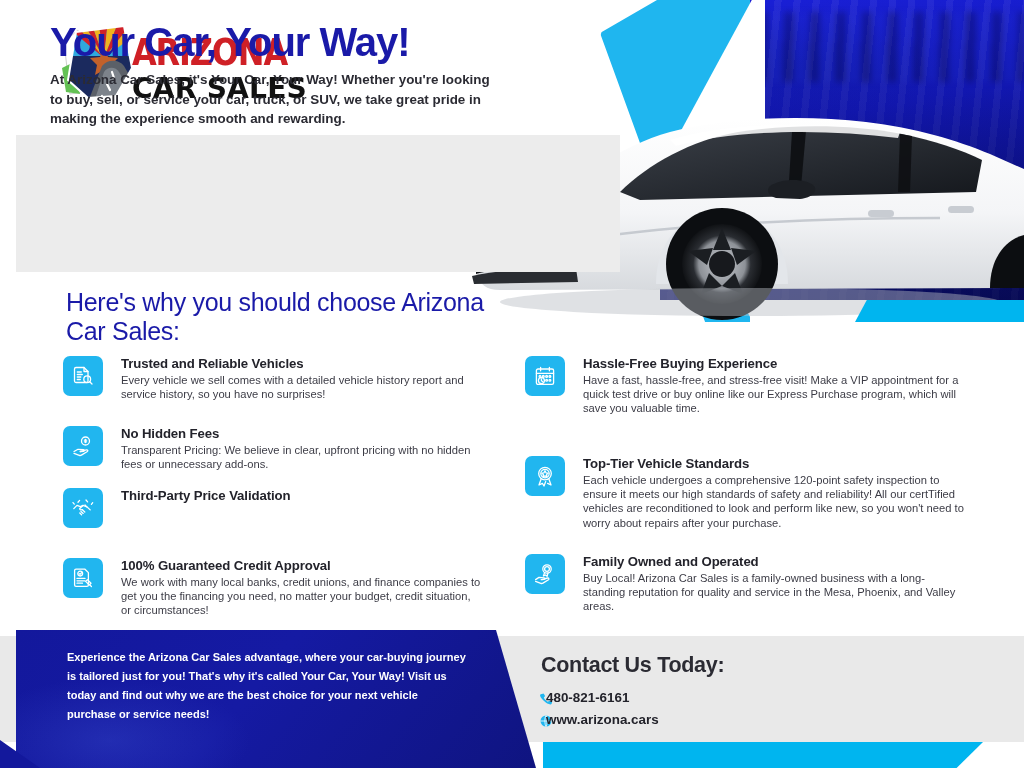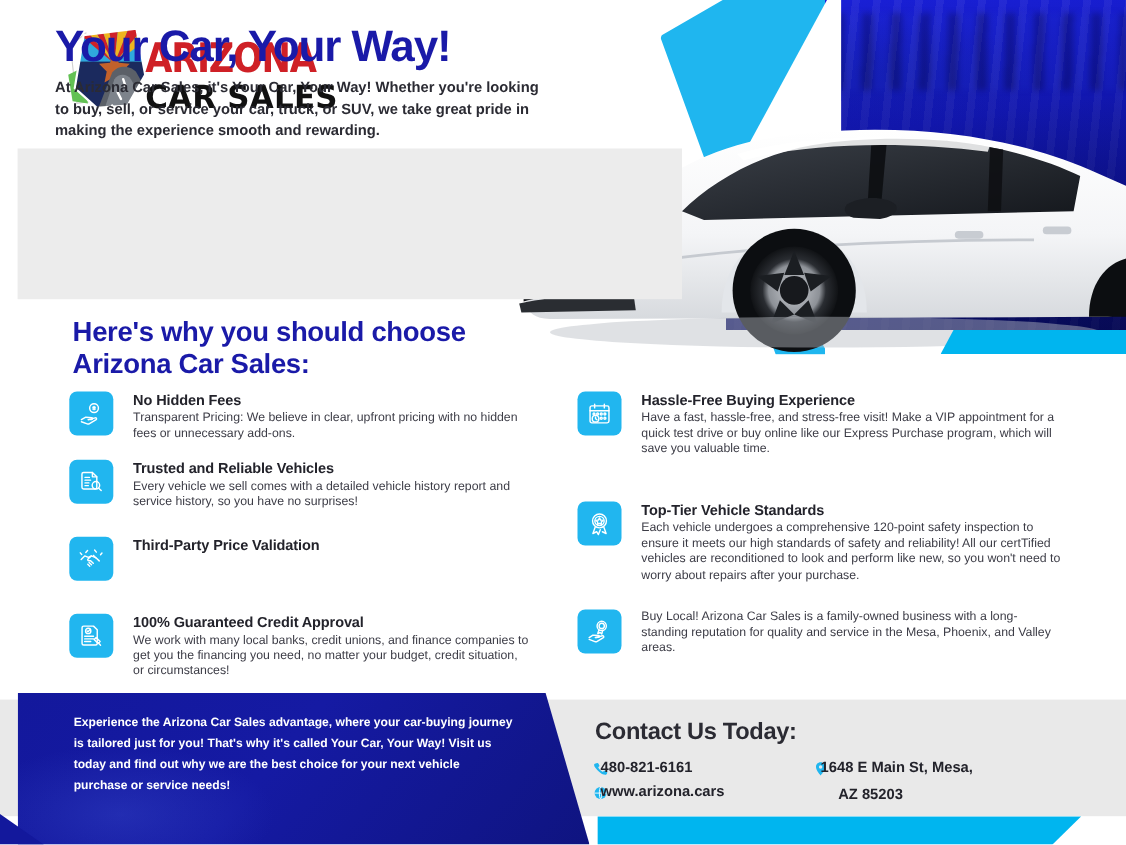--- a/index.html
+++ b/index.html
@@ -84,21 +84,21 @@
     letter-spacing: -1px; white-space: nowrap;
   }
   .intro-body {
     position: absolute; left: 50px; top: 70px; width: 456px;
     font-size: 13.4px; font-weight: 700; color: #2b2b33; line-height: 19.5px;
   }
 
   
   .section-heading {
     position: absolute; left: 66px; top: 288px; width: 430px;
-    font-size: 25px; font-weight: 700; color: #1a1aa8;
+    font-size: 25px; font-weight: 400; color: #1a1aa8;
     line-height: 29px; letter-spacing: -0.3px;
   }
 
   
   .col-left  { position: absolute; left: 63px;  top: 356px; width: 420px; }
   .col-right { position: absolute; left: 525px; top: 356px; width: 440px; }
 
   .feature { position: relative; display: block; }
   .feature-icon {
     position: absolute; left: 0; top: 0; width: 40px; height: 40px;
@@ -288,48 +288,48 @@
   </div>
 
   <div class="intro-band"></div>
   <div class="intro-title">Your Car, Your Way!</div>
   <div class="intro-body">At Arizona Car Sales, it's Your Car, Your Way! Whether you're looking to buy, sell, or service your car, truck, or SUV, we take great pride in making the experience smooth and rewarding.</div>
 
   <div class="section-heading">Here's why you should choose Arizona Car Sales:</div>
 
   <div class="col-left">
 
-    <div class="feature" style="height:62px">
-      <div class="feature-icon">
-        <svg width="24" height="24" viewBox="0 0 24 24" fill="none" stroke="#ffffff" stroke-width="1.3" stroke-linecap="round" stroke-linejoin="round">
-          <circle cx="14.5" cy="7" r="4"></circle>
-            <path d="M14.5 5.4v3.2M13.4 6.2h2.2M13.4 7.8h2.2"></path>
-          <path d="M3 17.5l4-2.2 5.5.4c1 .1 1 1.5 0 1.6l-3.2.2"></path>
-          <path d="M9.3 17.5l6.2-1.6c1.1-.3 1.8 1 .9 1.6l-6 3.6c-.7.4-1.4.5-2.1.2L3 19.4"></path>
-        </svg>
-      </div>
-      <div class="feature-text">
-        <div class="feature-title">No Hidden Fees</div>
-        <div class="feature-desc">Transparent Pricing: We believe in clear, upfront pricing with no hidden fees or unnecessary add-ons.</div>
-      </div>
-    </div>
-
     <div class="feature" style="height:70px">
       <div class="feature-icon">
         <svg width="24" height="24" viewBox="0 0 24 24" fill="none" stroke="#ffffff" stroke-width="1.3" stroke-linecap="round" stroke-linejoin="round">
           <path d="M5 3.5h8l4 4v9.5a1.5 1.5 0 0 1-1.5 1.5H5a1.5 1.5 0 0 1-1.5-1.5v-12A1.5 1.5 0 0 1 5 3.5Z"></path>
           <path d="M13 3.5v4h4"></path>
           <path d="M6.3 8h4M6.3 10.5h5M6.3 13h3.5M6.3 15.5h3"></path>
           <circle cx="16.2" cy="15.2" r="3.4"></circle>
           <path d="M18.7 17.8 21 20"></path>
         </svg>
       </div>
       <div class="feature-text">
         <div class="feature-title">Trusted and Reliable Vehicles</div>
         <div class="feature-desc">Every vehicle we sell comes with a detailed vehicle history report and service history, so you have no surprises!</div>
+      </div>
+    </div>
+
+    <div class="feature" style="height:62px">
+      <div class="feature-icon">
+        <svg width="24" height="24" viewBox="0 0 24 24" fill="none" stroke="#ffffff" stroke-width="1.3" stroke-linecap="round" stroke-linejoin="round">
+          <circle cx="14.5" cy="7" r="4"></circle>
+            <path d="M14.5 5.4v3.2M13.4 6.2h2.2M13.4 7.8h2.2"></path>
+          <path d="M3 17.5l4-2.2 5.5.4c1 .1 1 1.5 0 1.6l-3.2.2"></path>
+          <path d="M9.3 17.5l6.2-1.6c1.1-.3 1.8 1 .9 1.6l-6 3.6c-.7.4-1.4.5-2.1.2L3 19.4"></path>
+        </svg>
+      </div>
+      <div class="feature-text">
+        <div class="feature-title">No Hidden Fees</div>
+        <div class="feature-desc">Transparent Pricing: We believe in clear, upfront pricing with no hidden fees or unnecessary add-ons.</div>
       </div>
     </div>
 
     <div class="feature" style="height:70px">
       <div class="feature-icon">
         <svg width="24" height="24" viewBox="0 0 24 24" fill="none" stroke="#ffffff" stroke-width="1.3" stroke-linecap="round" stroke-linejoin="round">
           <path d="M2.8 12.6 6 9.4l3.4 1.3 2.6-1.3 4 1.5 3.2 3"></path>
           <path d="M12 9.4 9 12.2c-.6.6-.1 1.6.8 1.6l1.4-.1"></path>
           <path d="m11.4 13.8 2.4 2.2M10 15.4l2.2 2M8.8 17l1.8 1.7"></path>
           <path d="M16 11.1 14 8.9M7 6.2 8.6 4.4M16.6 5.9 15 4M20.4 8.3l1.3-1.6M3.3 8.1 2 6.6"></path>
@@ -403,20 +403,21 @@
       <div class="feature-icon">
         <svg width="24" height="24" viewBox="0 0 24 24" fill="none" stroke="#ffffff" stroke-width="1.3" stroke-linecap="round" stroke-linejoin="round">
           <circle cx="14" cy="7" r="4.2"></circle>
           <circle cx="14" cy="7" r="2.4"></circle>
           <path d="M11.6 10.6 10.4 14l2.2-1 1.5 1.3.9-3.4"></path>
           <path d="M2.6 17.6 6 15.4l5.2.4c1 .1 1 1.5 0 1.6l-3 .2"></path>
           <path d="M8.8 17.6 14.6 16c1.1-.3 1.8 1 .9 1.7l-5.6 3.4c-.7.4-1.4.5-2.1.2l-5.2-2"></path>
         </svg>
       </div>
       <div class="feature-text">
+        <div class="feature-title">Family Owned and Operated</div>
         <div class="feature-desc">Buy Local! Arizona Car Sales is a family-owned business with a long-standing reputation for quality and service in the Mesa, Phoenix, and Valley areas.</div>
       </div>
     </div>
 
   </div>
 
   <div class="footer-white-base"></div>
   <div class="footer-gray"></div>
   <div class="footer-blue"></div>
   <div class="footer-blue-text">Experience the Arizona Car Sales advantage, where your car-buying journey is tailored just for you!  That's why it's called Your Car, Your Way! Visit us today and find out why we are the best choice for your next vehicle purchase or service needs!</div>
@@ -435,30 +436,18 @@
     <div class="contact-row">
       <span class="contact-ico">
         <svg width="14" height="14" viewBox="0 0 24 24" fill="none" stroke="#21b6ef" stroke-width="2">
           <circle cx="12" cy="12" r="9.4" fill="#21b6ef" stroke="none"></circle>
           <path d="M2.6 12h18.8M12 2.6c2.6 3 2.6 15.8 0 18.8M12 2.6c-2.6 3-2.6 15.8 0 18.8" stroke="#ffffff" stroke-width="1.4"></path>
         </svg>
       </span>
       <span class="contact-val">www.arizona.cars</span>
     </div>
 
-    <div class="contact-col2">
-      <div class="contact-row" style="height:21px">
-        <span class="contact-ico">
-          <svg width="14" height="16" viewBox="0 0 24 24" fill="#21b6ef">
-            <path d="M12 1.8c-4 0-7.2 3.2-7.2 7.2 0 5.3 7.2 13.2 7.2 13.2s7.2-7.9 7.2-13.2c0-4-3.2-7.2-7.2-7.2z"></path>
-            <circle cx="12" cy="9" r="2.7" fill="#e9e9e9"></circle>
-          </svg>
-        </span>
-        <span class="contact-val">1648 E Main St, Mesa,</span>
-      </div>
-      <div class="addr-line" style="margin-left:24px">AZ 85203</div>
-    </div>
   </div>
 
   <div class="footer-cyan"></div>
   <div class="footer-blue-tip"></div>
 
 </div>
 
 </body></html>

